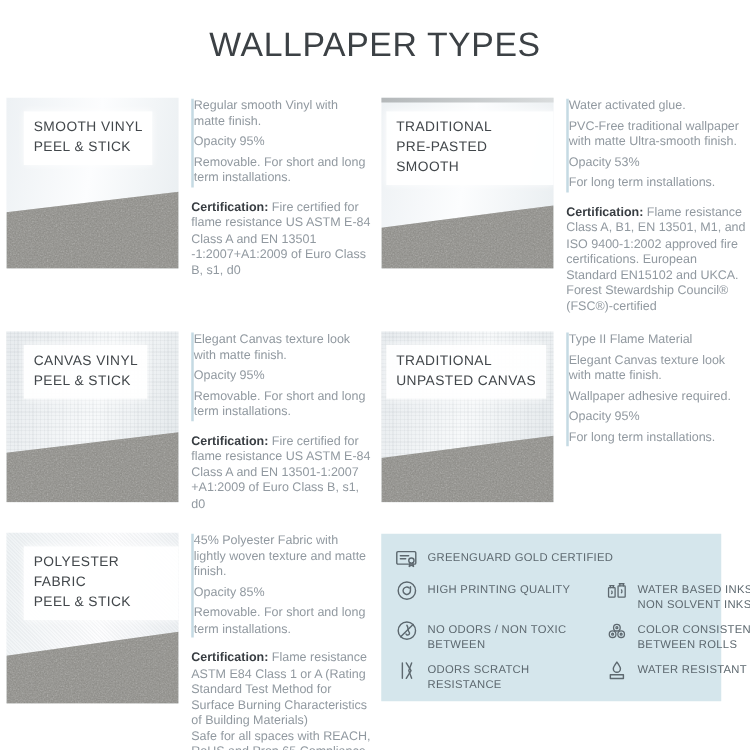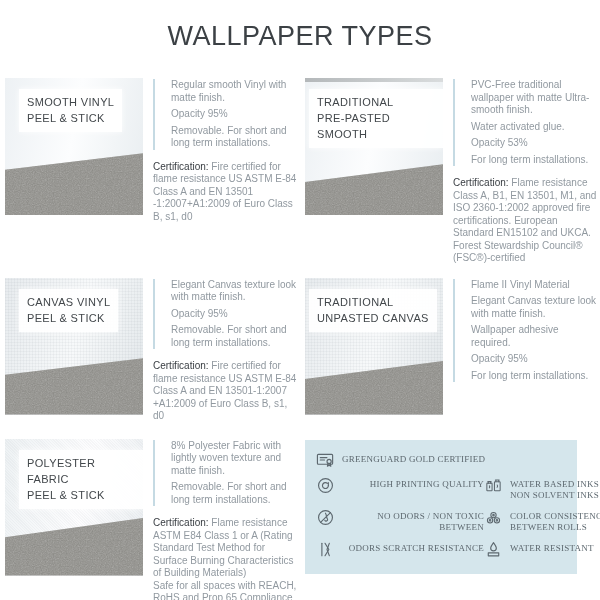--- a/index.html
+++ b/index.html
@@ -37,35 +37,35 @@
   .cut-e { clip-path:polygon(0 72%,100% 58%,100% 100%,0 100%); }
 
   .card-label { position:absolute; top:11px; left:14px; z-index:4;
            background:rgba(255,255,255,0.94); padding:5px 8px 6px;
            font-size:11px; line-height:16px; letter-spacing:0.35px; color:#42474b;
            white-space:pre-line; box-shadow:0 0 6px rgba(255,255,255,0.8); }
   .photo.flush .card-label { left:4px; }
 
   
   .desc { flex:1 1 auto; padding-top:1px; font-size:10px; line-height:12.5px; color:#9199a0; }
-  .feat { border-left:2px solid #c5dae3; padding-left:16px; }
+  .feat { border-left:2px solid #c5dae3; padding-left:0; }
   .feat p { margin:0 0 4px; }
   .feat p:last-child { margin-bottom:0; }
   .cert { margin-top:11px; white-space:pre-line; }
-  .cert b { color:#383d42; font-weight:400;margin-top:20px; }
+  .cert b { color:#383d42; font-weight:700;margin-top:20px; }
 
   
   .panel { width:272px; height:134px; background:#d5e6ec; margin-top:1px; overflow:visible; }
-  .badges { display:grid; grid-template-columns:168px auto; row-gap:8px; padding:13px 0 0 11px;font-family:Liberation Serif, serif; }
+  .badges { display:grid; grid-template-columns:168px auto; row-gap:8px; padding:13px 0 0 11px; }
   .badge { display:flex; gap:7px; align-items:flex-start; }
   .badge.full { grid-column:1 / -1; }
   .badge .ic { flex:0 0 19px; height:19px; margin-top:-2px; }
   .badge .ic svg { width:19px; height:19px; display:block; }
   .badge .lbl { font-size:9px; line-height:11.5px; letter-spacing:0.25px; color:#5d686f; padding-top:1px; }
-  .badge .lbl.w-l { width:142px;text-align:right; }
+  .badge .lbl.w-l { width:142px; }
   .badge .lbl.w-r { width:104px; }
 </style>
 </head>
 <body>
 
 <svg width="0" height="0" style="position:absolute" aria-hidden="true">
   <defs>
     <filter id="grain" x="0" y="0" width="100%" height="100%">
       <feTurbulence type="fractalNoise" baseFrequency="0.85" numOctaves="2" stitchTiles="stitch"></feTurbulence>
       <feColorMatrix type="saturate" values="0"></feColorMatrix>
@@ -106,26 +106,26 @@
         <div class="concrete cut-b">
           <svg>
               <rect width="100%" height="100%" filter="url(#grain)" opacity="0.45"></rect>
             </svg>
         </div>
         <div class="card-label">TRADITIONAL
 PRE-PASTED SMOOTH</div>
       </div>
       <div class="desc">
         <div class="feat">
+          <p>Water activated glue.</p>
           <p>PVC-Free traditional wallpaper with matte Ultra-smooth finish.</p>
-          <p>Water activated glue.</p>
           <p>Opacity 53%</p>
           <p>For long term installations.</p>
         </div>
-        <p class="cert"><b>Certification:</b><span> Flame resistance Class A, B1, EN 13501, M1, and ISO 2360-1:2002 approved fire certifications. European Standard EN15102 and UKCA. Forest Stewardship Council® (FSC®)-certified</span></p>
+        <p class="cert"><b>Certification:</b><span> Flame resistance Class A, B1, EN 13501, M1, and ISO 9400-1:2002 approved fire certifications. European Standard EN15102 and UKCA. Forest Stewardship Council® (FSC®)-certified</span></p>
       </div>
     </section>
 
     <section class="cell">
       <div class="photo canvas">
         <div class="wall"></div>
         <div class="concrete cut-c">
           <svg>
               <rect width="100%" height="100%" filter="url(#grain)" opacity="0.45"></rect>
             </svg>
@@ -149,21 +149,21 @@
         <div class="concrete cut-d">
           <svg>
               <rect width="100%" height="100%" filter="url(#grain)" opacity="0.45"></rect>
             </svg>
         </div>
         <div class="card-label">TRADITIONAL
 UNPASTED CANVAS</div>
       </div>
       <div class="desc">
         <div class="feat">
-          <p>Flame II Vinyl Material</p>
+          <p>Type II Flame Material</p>
           <p>Elegant Canvas texture look with matte finish.</p>
           <p>Wallpaper adhesive required.</p>
           <p>Opacity 95%</p>
           <p>For long term installations.</p>
         </div>
       </div>
     </section>
 
     <section class="cell">
       <div class="photo fabric">
@@ -171,21 +171,22 @@
         <div class="concrete cut-e">
           <svg>
               <rect width="100%" height="100%" filter="url(#grain)" opacity="0.45"></rect>
             </svg>
         </div>
         <div class="card-label">POLYESTER FABRIC
 PEEL &amp; STICK</div>
       </div>
       <div class="desc">
         <div class="feat">
-          <p>8% Polyester Fabric with lightly woven texture and matte finish.</p>
+          <p>45% Polyester Fabric with lightly woven texture and matte finish.</p>
+          <p>Opacity 85%</p>
           <p>Removable.  For short and long term installations.</p>
         </div>
         <p class="cert"><b>Certification:</b><span> Flame resistance ASTM E84 Class 1 or A (Rating Standard Test Method for Surface Burning Characteristics of Building Materials)
 Safe for all spaces with REACH, RoHS and Prop 65 Compliance</span></p>
       </div>
     </section>
 
     <section class="cell">
       <div class="panel">
         <div class="badges">

